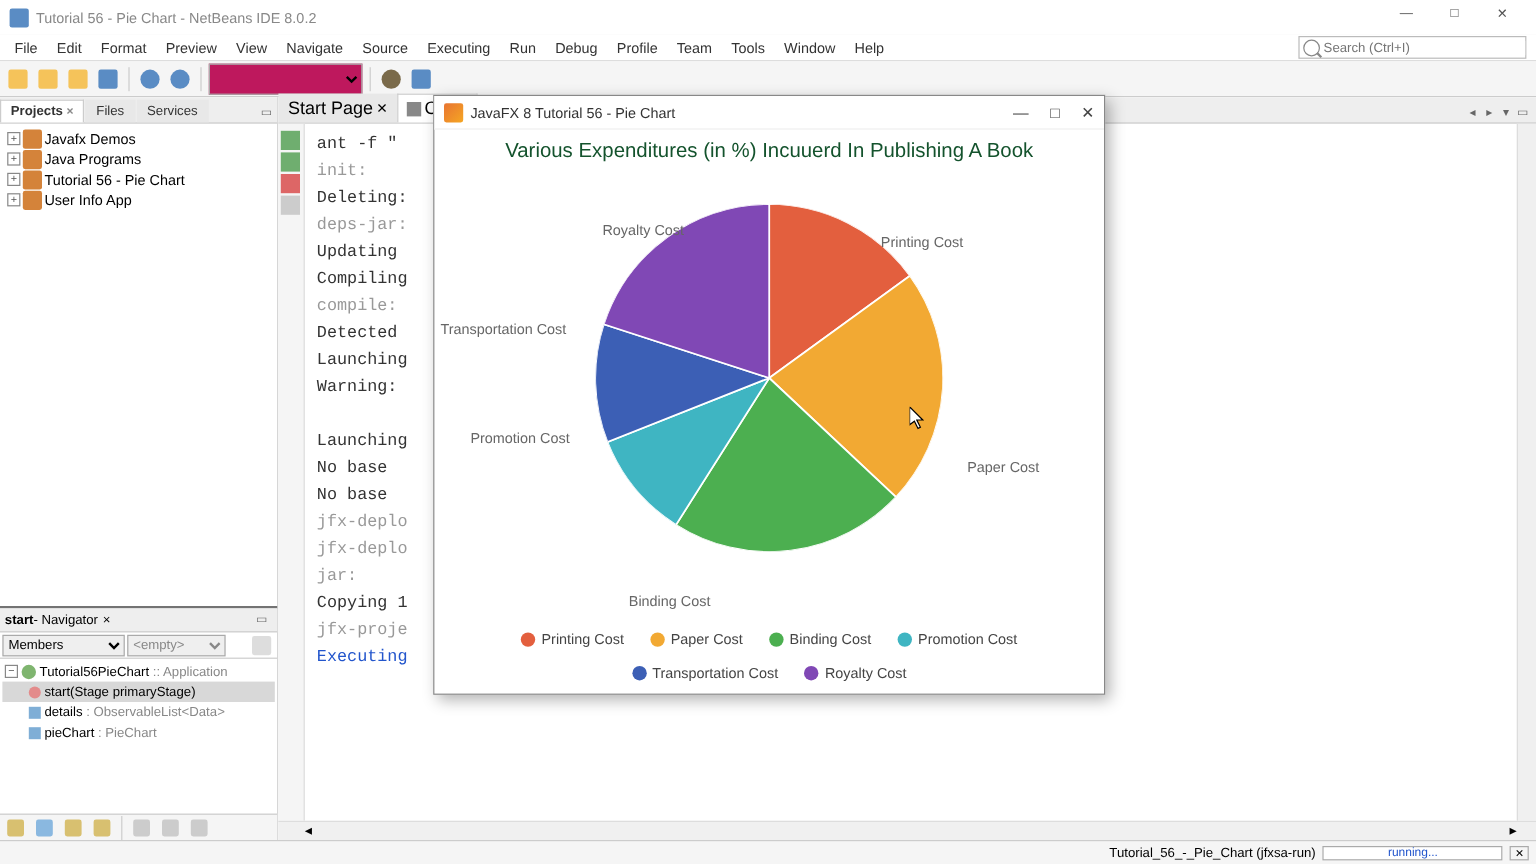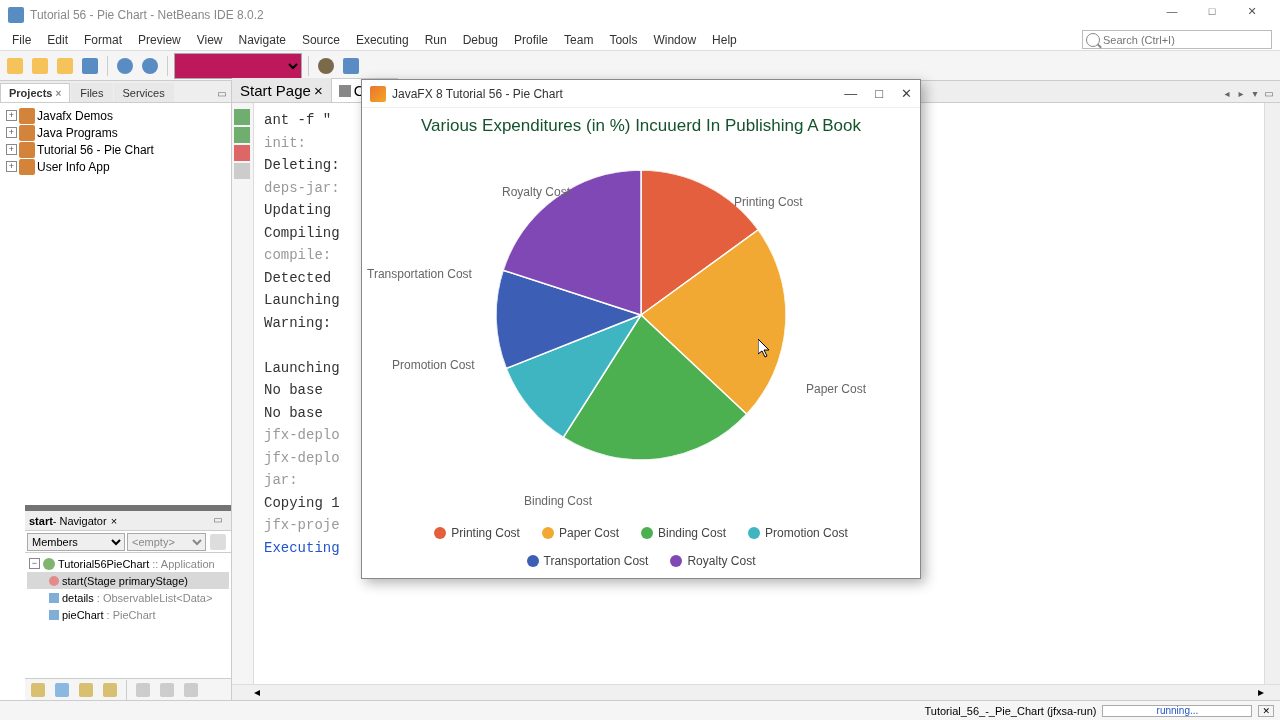--- a/index.html
+++ b/index.html
@@ -30,21 +30,21 @@
 .panel-tab.active { background: #fff; border-color: #ccc; font-weight: bold; }
 .panel-tab .close-x { font-size: 10px; color: #888; }
 .panel-icons { margin-left: auto; display: flex; padding-right: 2px; }
 .panel-icons div { width: 14px; height: 14px; font-size: 10px; text-align: center; color: #666; }
 
 .tree { flex: 1; padding: 4px 2px; overflow: auto; font-size: 12px; }
 .tree-item { display: flex; align-items: center; height: 17px; padding-left: 4px; gap: 2px; cursor: default; }
 .tree-toggle { width: 11px; height: 11px; border: 1px solid #888; font-size: 9px; line-height: 9px; text-align: center; color: #555; background: #fff; }
 .tree-ico { width: 16px; height: 16px; border-radius: 2px; }
 
-.navigator { border-top: 6px solid #737373; height: 195px; display: flex; flex-direction: column; margin-left: 25px; }
+.navigator { border-top: 2px solid #737373; height: 195px; display: flex; flex-direction: column; }
 .nav-header { background: #eee; height: 20px; border-bottom: 1px solid #ccc; display: flex; align-items: center; padding: 0 4px; font-size: 11px; }
 .nav-header b { font-weight: bold; }
 .nav-row { display: flex; height: 22px; border-bottom: 1px solid #ccc; align-items: center; padding: 2px; gap: 2px; }
 .nav-row select { height: 18px; font-size: 11px; border: 1px solid #aaa; }
 .nav-tree { flex: 1; overflow: auto; font-size: 11px; padding: 2px; }
 .nav-tree .ti { display: flex; align-items: center; height: 17px; gap: 3px; }
 .nav-tree .ti.sel { background: #d8d8d8; }
 .nav-tree .gray { color: #888; }
 .nav-toolbar { height: 22px; border-top: 1px solid #ccc; display: flex; align-items: center; padding: 0 2px; gap: 2px; background: #f5f5f5; }
 

